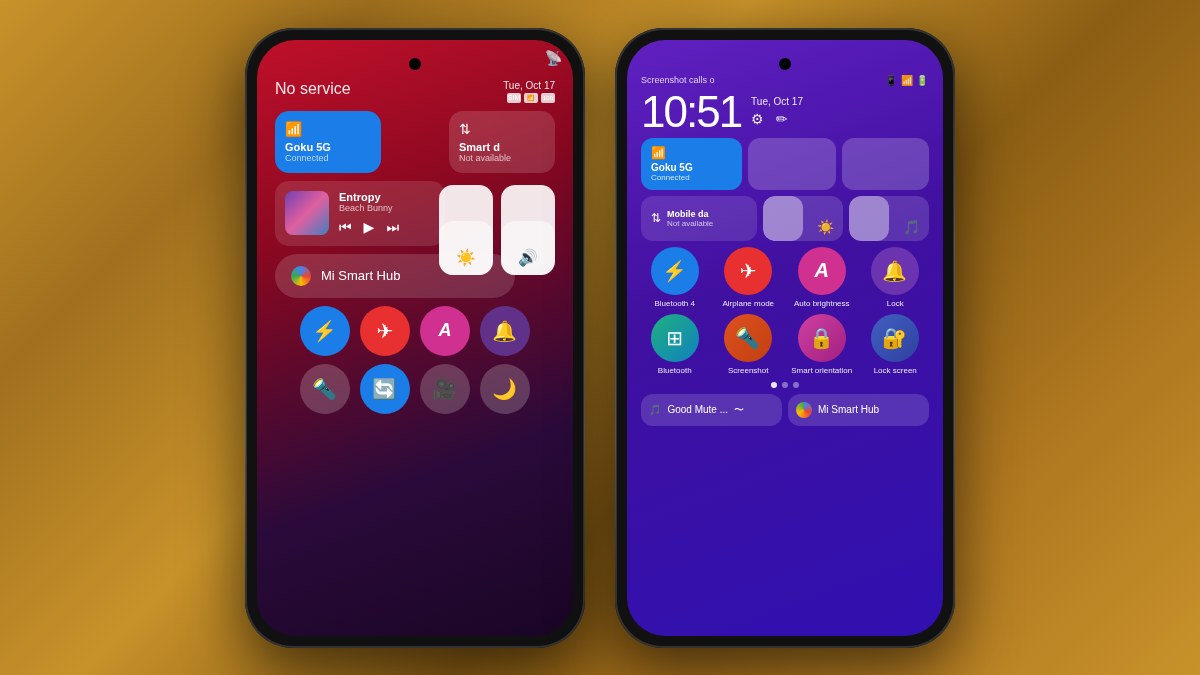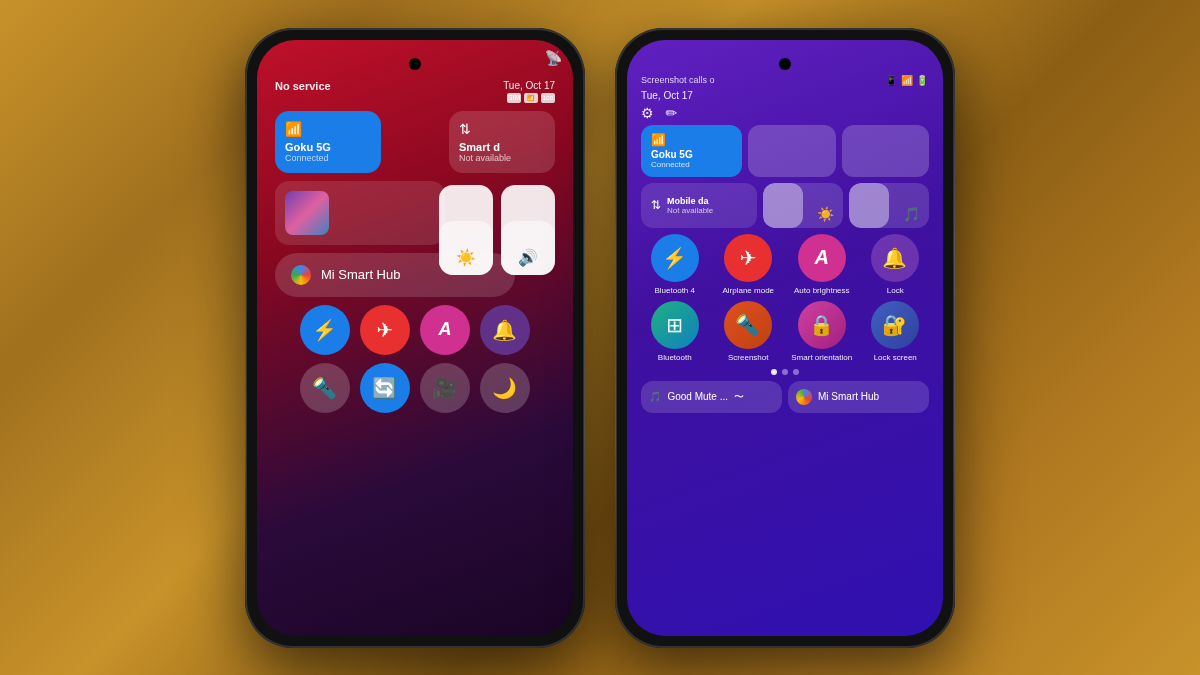--- a/index.html
+++ b/index.html
@@ -76,24 +76,23 @@
     }
 
     .phone1-status {
       display: flex;
       justify-content: space-between;
       align-items: flex-start;
       margin-bottom: 8px;
     }
 
     .phone1-no-service {
-      font-size: 11px;
+      font-size: 16px;
       color: #fff;
       opacity: 0.9;
-      font-weight: bold;
     }
 
     .phone1-datetime {
       text-align: right;
       font-size: 12px;
     }
 
     .phone1-datetime .date {
       font-size: 10px;
       opacity: 0.9;
@@ -598,20 +597,29 @@
           <div class="slider-tile">
             <div class="slider-fill"></div>
             <div class="slider-icon">🔊</div>
           </div>
         </div>
 
         <div class="media-card" style="margin-top:4px; width:170px">
           <div class="media-art">
             <div class="media-art-img"></div>
           </div>
+          <div class="media-info">
+            <div class="media-title">Entropy</div>
+            <div class="media-subtitle">Beach Bunny</div>
+            <div class="media-controls">
+              <span class="media-btn">⏮</span>
+              <span class="media-btn">▶</span>
+              <span class="media-btn">⏭</span>
+            </div>
+          </div>
           <div class="cast-icon">📡</div>
         </div>
 
         <div class="smart-hub" style="width: 240px">
           <div class="smart-hub-icon"></div>
           <div class="smart-hub-label">Mi Smart Hub</div>
         </div>
 
         <div class="quick-actions">
           <div class="action-btn blue">
@@ -657,20 +665,21 @@
         <div class="p2-top-bar">
           <div class="p2-emergency">Screenshot calls o</div>
           <div class="p2-status-icons">
             <span class="p2-status-icon">📱</span>
             <span class="p2-status-icon">📶</span>
             <span class="p2-status-icon">🔋</span>
           </div>
         </div>
 
         <div class="p2-time-row">
+          <div class="p2-time">10:51</div>
           <div class="p2-date-settings">
             <div class="p2-date">Tue, Oct 17</div>
             <div class="p2-icons-row">
               <span class="p2-header-icon">⚙</span>
               <span class="p2-header-icon">✏</span>
             </div>
           </div>
         </div>
 
         <div class="p2-network-section">

